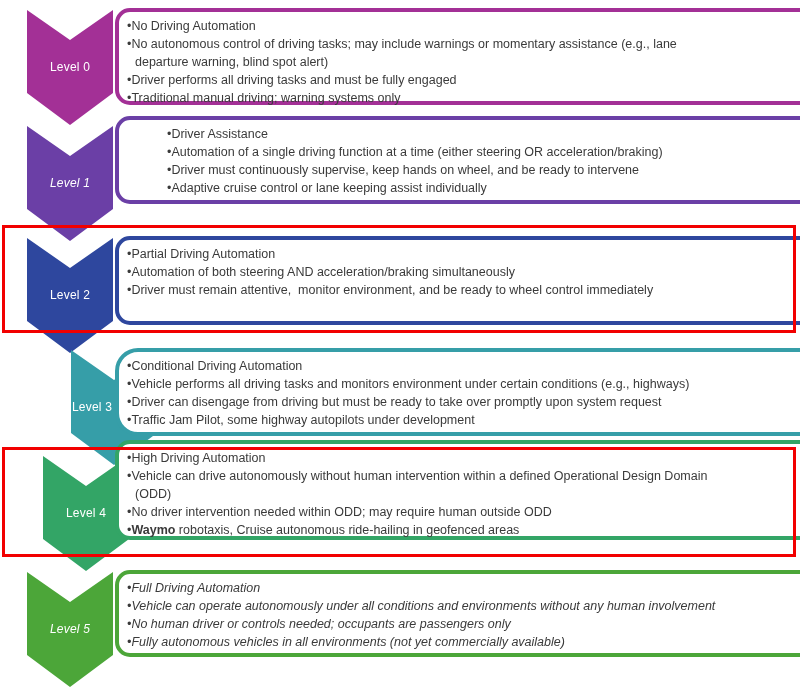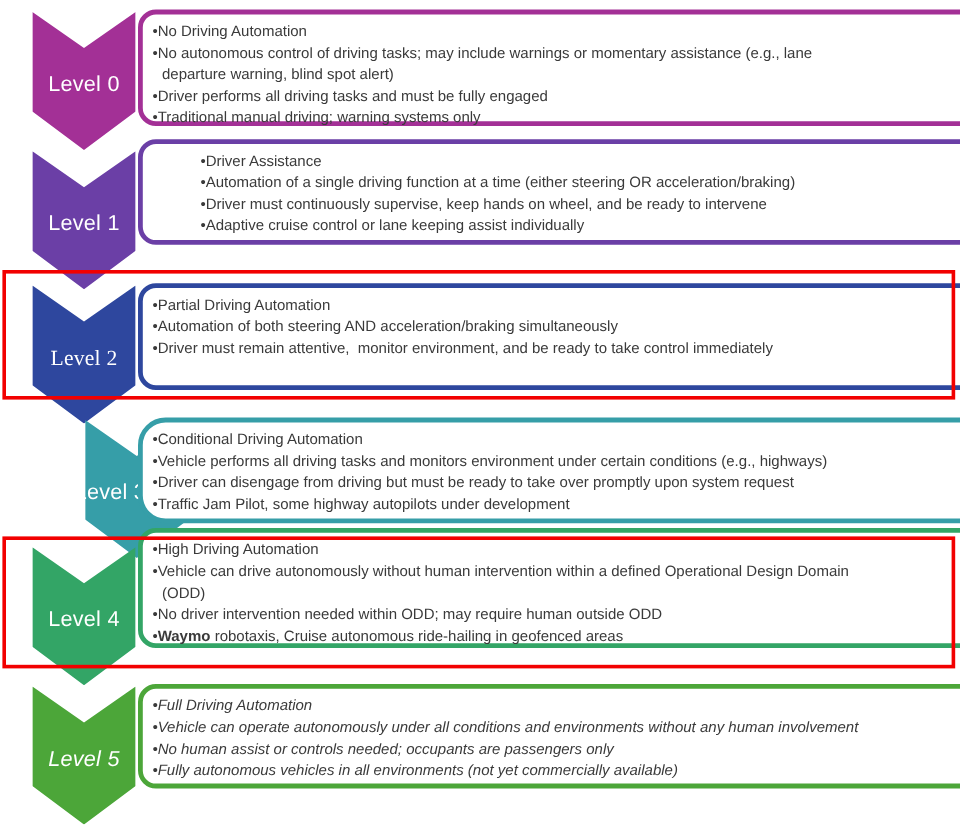--- a/index.html
+++ b/index.html
@@ -12,21 +12,21 @@
   }
   .chevron {
     position: absolute;
     left: 27px; width: 86px; height: 115px;
   }
   .chevron svg { display:block; width:100%; height:100%; }
   .chevron .lvl-label {
     position: absolute; left: 0; right: 0; top: 50px;
     text-align: center;
     color: #ffffff;
-    font-size: 18px;
+    font-size: 12px;
     letter-spacing: .2px;
   }
   .box {
     position: absolute;
     left: 115px; width: 740px;
     background: #ffffff;
     border: 4px solid #f97316;
     border-radius: 15px;
     box-sizing: border-box;
     padding: 5px 8px 4px 8px;
@@ -66,66 +66,66 @@
   <div class="box" style="top: 8px; height: 97px; border-color: rgb(163, 48, 150);">
     <ul>
       <li><b></b><span>No Driving Automation</span></li>
       <li><b></b><span>No autonomous control of driving tasks; may include warnings or momentary assistance (e.g., lane
 departure warning, blind spot alert)</span></li>
       <li><b></b><span>Driver performs all driving tasks and must be fully engaged</span></li>
       <li><b></b><span>Traditional manual driving; warning systems only</span></li>
     </ul>
   </div>
 
-  <div class="chevron" style="top:126px;">
+  <div class="chevron" style="top:126px;font-style:italic;">
     <svg viewBox="0 0 86 115" preserveAspectRatio="none">
       <polygon points="0,0 43,30 86,0 86,83 43,115 0,83" fill="#6b3fa6"></polygon>
     </svg>
     <span class="lvl-label">Level 1</span>
   </div>
   <div class="box" style="top: 116px; height: 88px; border-color: rgb(107, 63, 166); padding-left: 48px;">
     <ul>
       <li><b></b><span>Driver Assistance</span></li>
       <li><b></b><span>Automation of a single driving function at a time (either steering OR acceleration/braking)</span></li>
       <li><b></b><span>Driver must continuously supervise, keep hands on wheel, and be ready to intervene</span></li>
       <li><b></b><span>Adaptive cruise control or lane keeping assist individually</span></li>
     </ul>
   </div>
 
-  <div class="chevron" style="top:238px;font-family:Liberation Serif, serif;">
+  <div class="chevron" style="top:238px;">
     <svg viewBox="0 0 86 115" preserveAspectRatio="none">
       <polygon points="0,0 43,30 86,0 86,83 43,115 0,83" fill="#2e479e"></polygon>
     </svg>
     <span class="lvl-label">Level 2</span>
   </div>
   <div class="box" style="top: 236px; height: 89px; border-color: rgb(46, 71, 158);">
     <ul>
       <li><b></b><span>Partial Driving Automation</span></li>
       <li><b></b><span>Automation of both steering AND acceleration/braking simultaneously</span></li>
-      <li><b></b><span>Driver must remain attentive,  monitor environment, and be ready to take control immediately</span></li>
+      <li><b></b><span>Driver must remain attentive,  monitor environment, and be ready to wheel control immediately</span></li>
     </ul>
   </div>
   <div class="hl-rect" style="top: 225px; height: 108px; border-color: rgb(242, 0, 0);"></div>
 
   <div class="chevron" style="top:350px;padding-left:44px;">
     <svg viewBox="0 0 86 115" preserveAspectRatio="none">
       <polygon points="0,0 43,30 86,0 86,83 43,115 0,83" fill="#369ea8"></polygon>
     </svg>
     <span class="lvl-label">Level 3</span>
   </div>
   <div class="box" style="top: 348px; height: 88px; border-color: rgb(54, 158, 168); border-radius: 23px;">
     <ul>
       <li><b></b><span>Conditional Driving Automation</span></li>
       <li><b></b><span>Vehicle performs all driving tasks and monitors environment under certain conditions (e.g., highways)</span></li>
       <li><b></b><span>Driver can disengage from driving but must be ready to take over promptly upon system request</span></li>
       <li><b></b><span>Traffic Jam Pilot, some highway autopilots under development</span></li>
     </ul>
   </div>
 
-  <div class="chevron" style="top:456px;">
+  <div class="chevron" style="top:456px;margin-left:16px;">
     <svg viewBox="0 0 86 115" preserveAspectRatio="none">
       <polygon points="0,0 43,30 86,0 86,83 43,115 0,83" fill="#33a566"></polygon>
     </svg>
     <span class="lvl-label">Level 4</span>
   </div>
   <div class="box" style="top: 440px; height: 100px; border-color: rgb(51, 165, 102);">
     <ul>
       <li><b></b><span>High Driving Automation</span></li>
       <li><b></b><span>Vehicle can drive autonomously without human intervention within a defined Operational Design Domain
 (ODD)</span></li>
@@ -138,18 +138,18 @@
   <div class="chevron" style="top:572px;font-style:italic;">
     <svg viewBox="0 0 86 115" preserveAspectRatio="none">
       <polygon points="0,0 43,30 86,0 86,83 43,115 0,83" fill="#4ca639"></polygon>
     </svg>
     <span class="lvl-label">Level 5</span>
   </div>
   <div class="box" style="top: 570px; height: 87px; border-color: rgb(76, 166, 57); font-style: italic;">
     <ul>
       <li><b></b><span>Full Driving Automation</span></li>
       <li><b></b><span>Vehicle can operate autonomously under all conditions and environments without any human involvement</span></li>
-      <li><b></b><span>No human assist or controls needed; occupants are passengers only</span></li>
+      <li><b></b><span>No human driver or controls needed; occupants are passengers only</span></li>
       <li><b></b><span>Fully autonomous vehicles in all environments (not yet commercially available)</span></li>
     </ul>
   </div>
 
 </div>
 
 </body></html>

